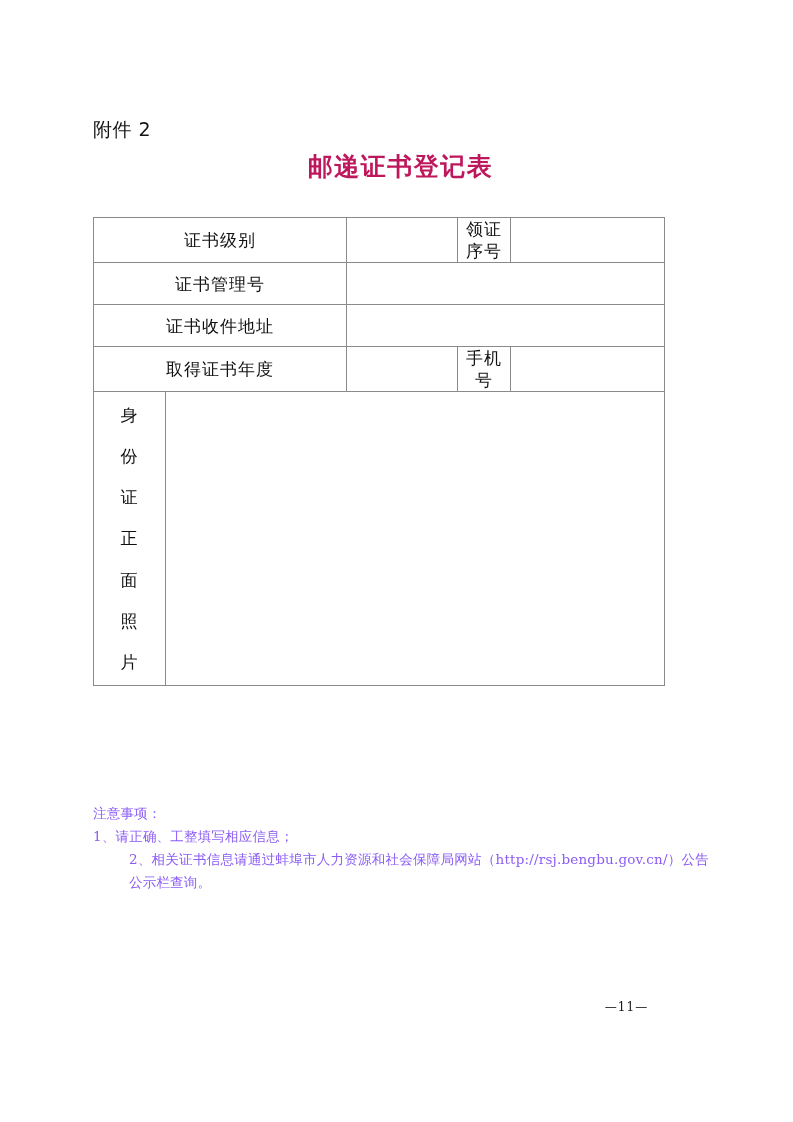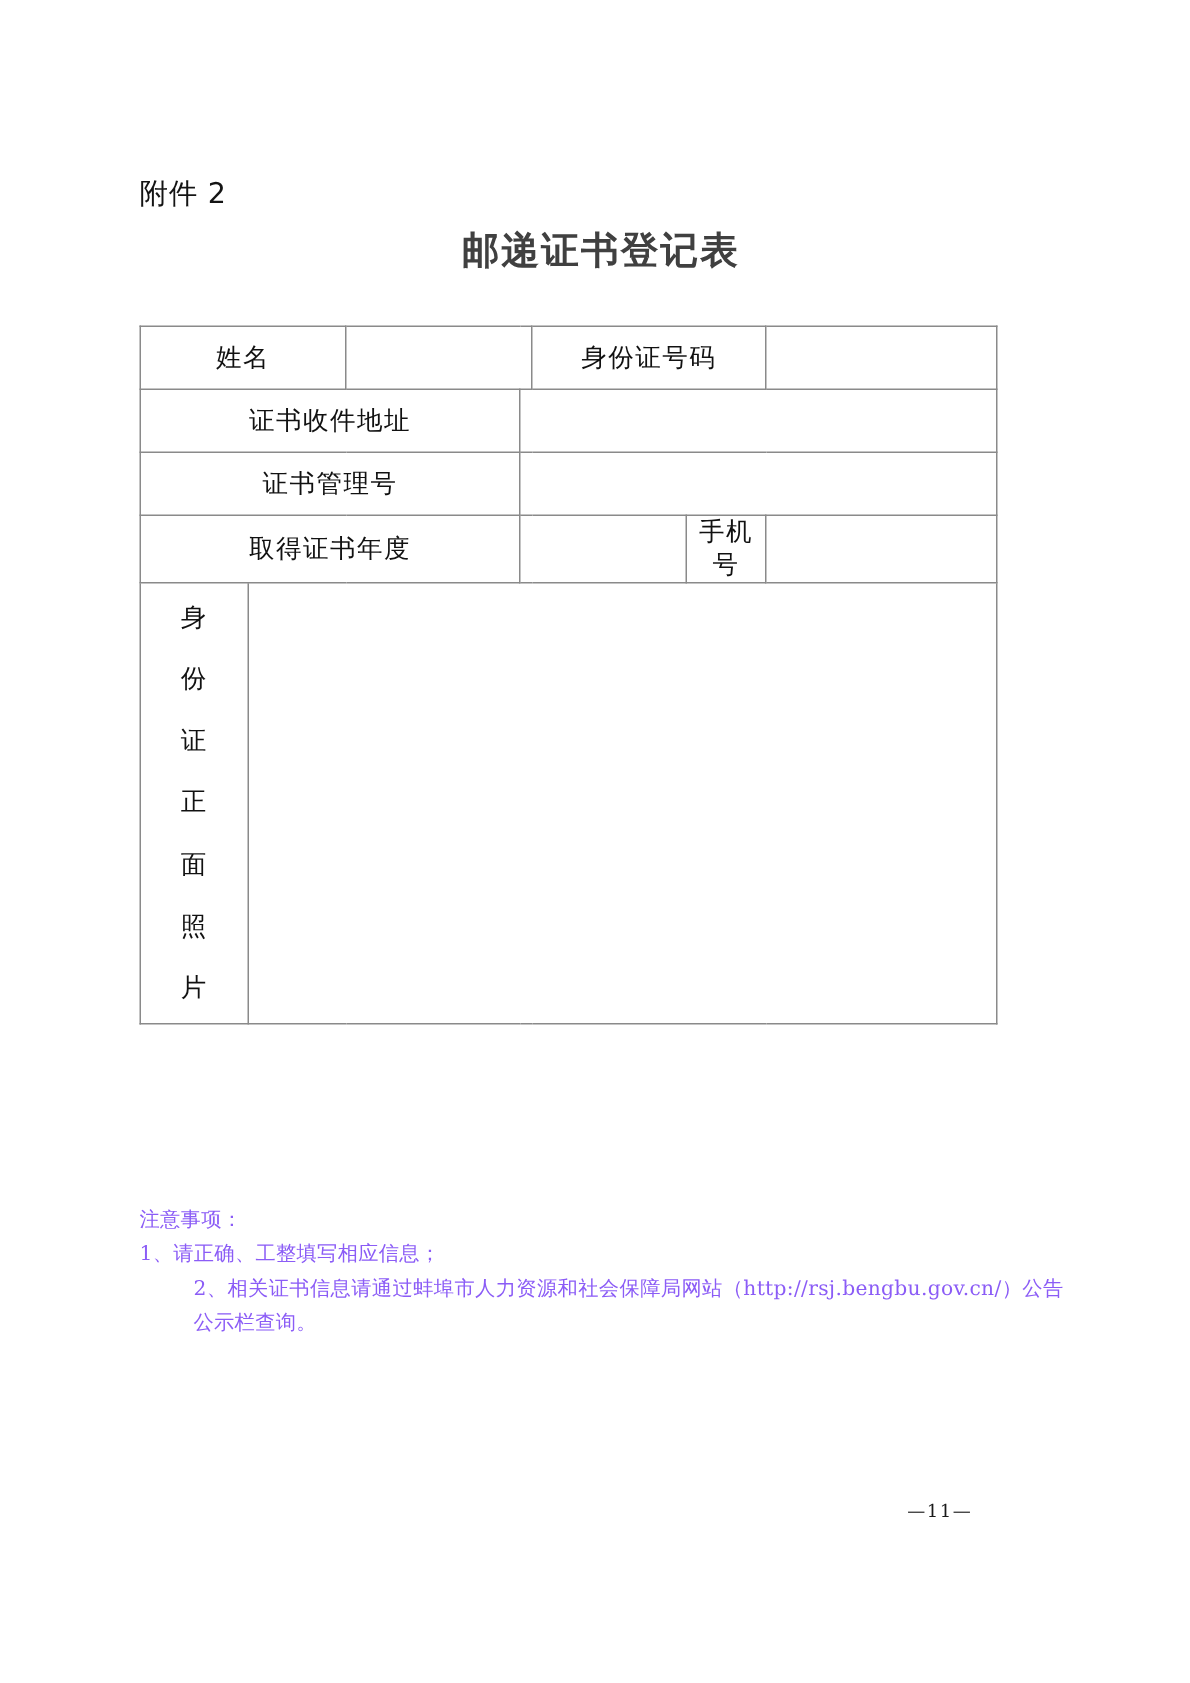--- a/index.html
+++ b/index.html
@@ -40,21 +40,21 @@
     position: absolute;
     left: 0;
     right: 0;
     top: 150px;
     text-align: center;
     font-family: "DejaVu Serif", "Liberation Serif", serif;
     font-weight: bold;
     font-size: 25px;
     line-height: 34px;
     letter-spacing: 1.5px;
-    color: #404040;
+    color: #be185d;
     padding-left: 8px;
   }
 
   
   .form-table {
     position: absolute;
     left: 93px;
     top: 217px;
     width: 571px;
     border-collapse: collapse;
@@ -149,36 +149,36 @@
       <col style="width:72px">
       <col style="width:65px">
       <col style="width:116px">
       <col style="width:8px">
       <col style="width:103px">
       <col style="width:53px">
       <col style="width:154px">
     </colgroup>
     <tbody>
 
-      <tr>
-        <td colspan="2">姓名</td>
+
+
+      <tr>
+        <td colspan="3">证书级别</td>
         <td colspan="2" class="value-cell"></td>
-        <td colspan="2">身份证号码</td>
+        <td>领证序号</td>
         <td class="value-cell"></td>
       </tr>
 
-
+      <tr>
+        <td colspan="3">证书管理号</td>
+        <td colspan="4" class="value-cell"></td>
+      </tr>
 
       <tr>
         <td colspan="3">证书收件地址</td>
-        <td colspan="4" class="value-cell"></td>
-      </tr>
-
-      <tr>
-        <td colspan="3">证书管理号</td>
         <td colspan="4" class="value-cell"></td>
       </tr>
 
       <tr>
         <td colspan="3">取得证书年度</td>
         <td colspan="2" class="value-cell"></td>
         <td>手机号</td>
         <td class="value-cell"></td>
       </tr>
 

